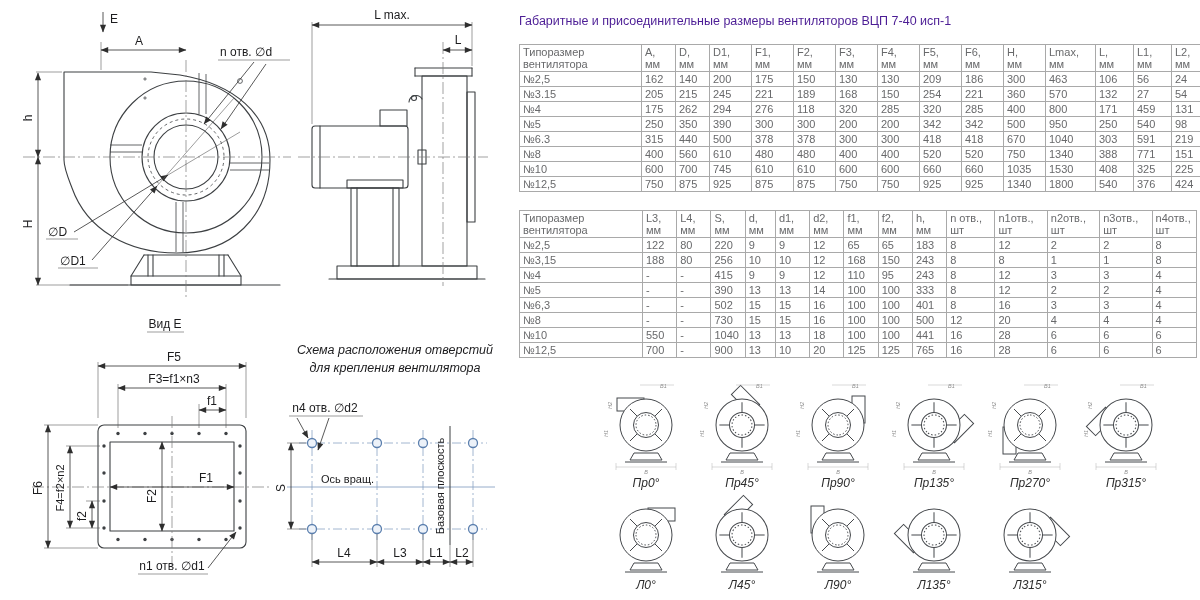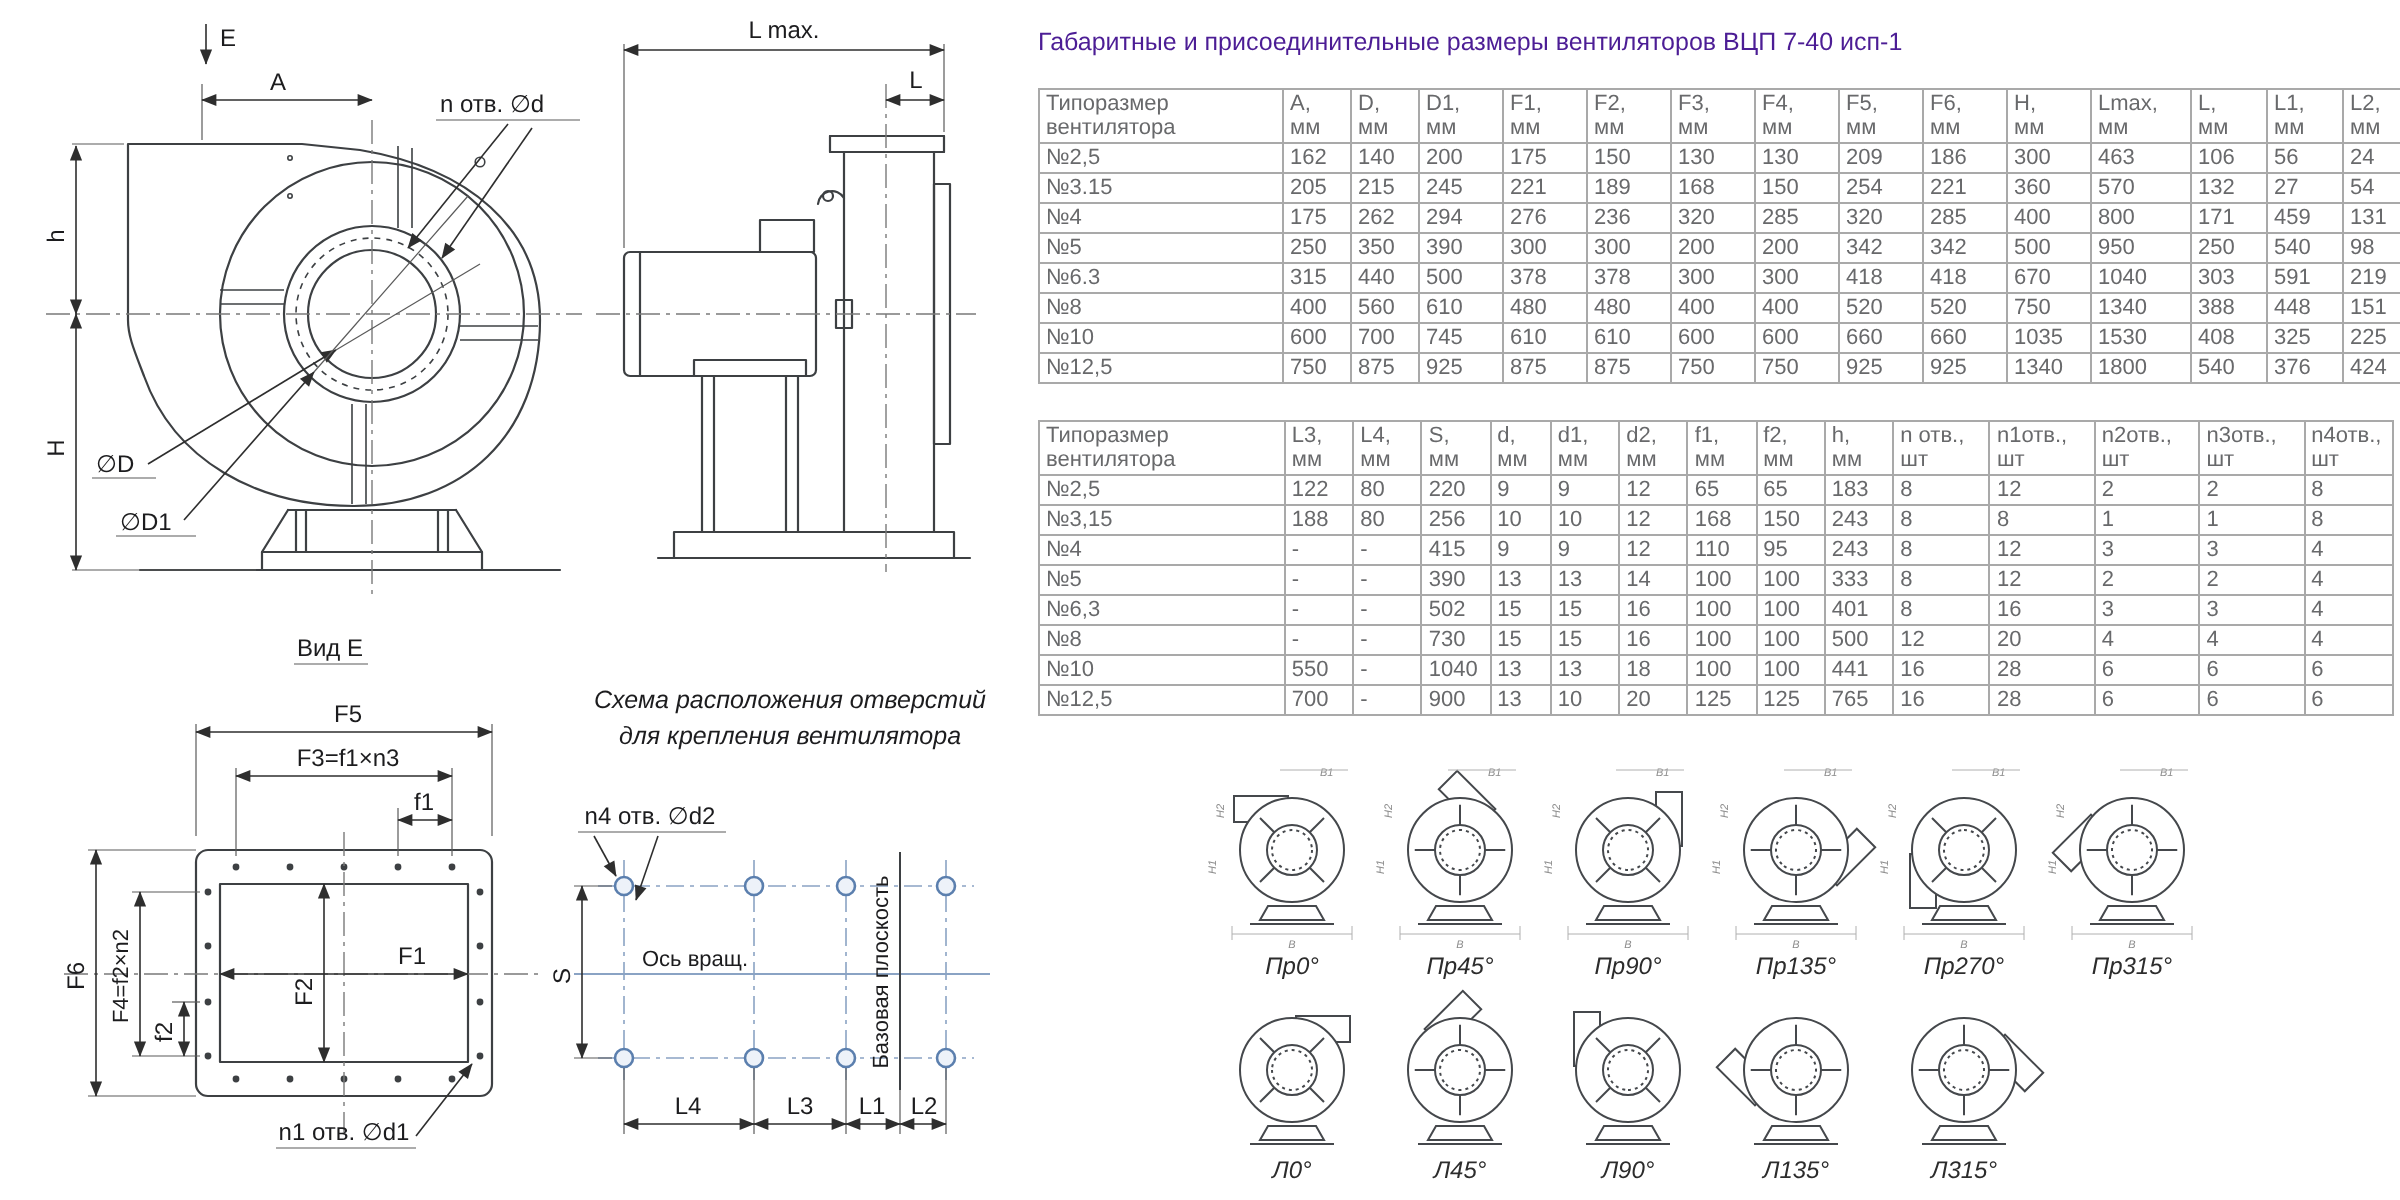--- a/index.html
+++ b/index.html
@@ -19,21 +19,21 @@
   
   .page-title{position:absolute;left:519px;top:14px;font-size:12.5px;color:#4c1d95;}
   
   .dimtable{position:absolute;border-collapse:collapse;table-layout:fixed;
             color:#68696b;font-size:11px;line-height:12px;background:#fff;}
   .dimtable th,.dimtable td{border:1px solid #a9a9a9;font-weight:400;text-align:left;
             padding:1px 3px;vertical-align:top;white-space:nowrap;overflow:hidden;}
   #table1{left:519px;top:44px;width:678px;}
   #table2{left:519px;top:210px;width:678px;}
   
-  .fan-row{position:absolute;display:flex;gap:0;}
+  .fan-row{position:absolute;display:flex;gap:12px;}
   #fans-right{left:604px;top:379px;}
   #fans-left{left:604px;top:489px;}
   .fan-cell{width:84px;display:flex;flex-direction:column;align-items:center;}
   .fan-label{font-style:italic;font-size:12px;color:#2c2c2c;margin-top:1px;}
 </style>
 </head>
 <body>
 
 <svg width="0" height="0" class="abs" aria-hidden="true">
   <defs>
@@ -361,21 +361,21 @@
         <td>132</td>
         <td>27</td>
         <td>54</td>
       </tr>
       <tr>
         <td>№4</td>
         <td>175</td>
         <td>262</td>
         <td>294</td>
         <td>276</td>
-        <td>236</td>
+        <td>118</td>
         <td>320</td>
         <td>285</td>
         <td>320</td>
         <td>285</td>
         <td>400</td>
         <td>800</td>
         <td>171</td>
         <td>459</td>
         <td>131</td>
       </tr>
@@ -420,21 +420,21 @@
         <td>610</td>
         <td>480</td>
         <td>480</td>
         <td>400</td>
         <td>400</td>
         <td>520</td>
         <td>520</td>
         <td>750</td>
         <td>1340</td>
         <td>388</td>
-        <td>448</td>
+        <td>771</td>
         <td>151</td>
       </tr>
       <tr>
         <td>№10</td>
         <td>600</td>
         <td>700</td>
         <td>745</td>
         <td>610</td>
         <td>610</td>
         <td>600</td>

